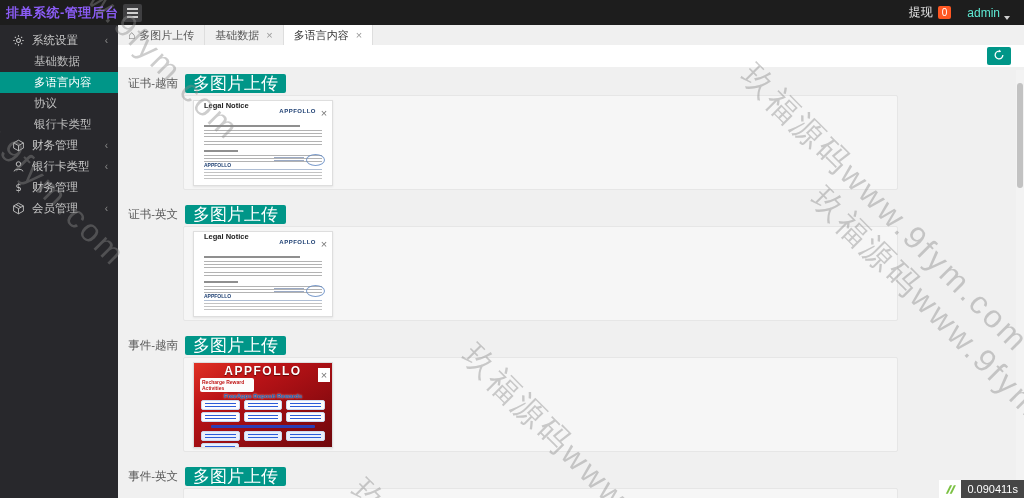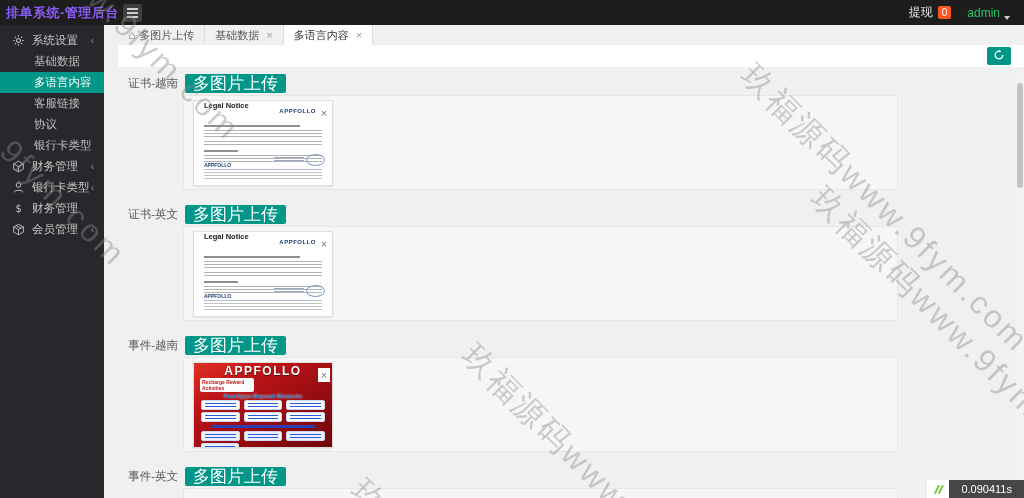--- a/index.html
+++ b/index.html
@@ -10,25 +10,25 @@
   }
 
   
   .topbar { position:absolute; left:0; top:0; width:1024px; height:25px; background:#1d1d1d; display:flex; align-items:center; z-index:5; }
   .brand { width:118px; padding-left:6px; color:#8b5cf6; font-size:13px; font-weight:bold; letter-spacing:0.5px; white-space:nowrap; }
   .hamburger { margin-left:5px; width:19px; height:18px; background:#3f3f41; border-radius:2px; display:flex; flex-direction:column; justify-content:center; align-items:center; gap:2px; cursor:pointer; }
   .hamburger i { display:block; width:11px; height:2px; background:#cfcfcf; }
   .topbar-spacer { flex:1; }
   .withdraw { color:#e6e6e6; font-size:12px; display:flex; align-items:center; }
   .withdraw-badge { background:#ff5722; color:#fff; font-size:10px; line-height:13px; padding:0 4px; border-radius:2px; margin-left:5px; }
-  .user { color:#22c55e; font-size:12px; margin:0 14px 0 16px; display:flex; align-items:flex-end; }
+  .user { color:#5eead4; font-size:12px; margin:0 14px 0 16px; display:flex; align-items:flex-end; }
   .caret { width:0; height:0; border-left:3.5px solid transparent; border-right:3.5px solid transparent; border-top:4px solid #cfcfcf; margin-left:4px; }
 
   
-  .sidebar { position:absolute; left:0; top:25px; width:104px; height:473px; background:#28282c; padding-top:5px; z-index:4; }
+  .sidebar { position:absolute; left:0; top:25px; width:118px; height:473px; background:#28282c; padding-top:5px; z-index:4; }
   .nav-item { height:21px; display:flex; align-items:center; padding-left:12px; color:#c6c6c6; font-size:11.5px; cursor:pointer; }
   .nav-item .nicon { width:13px; height:13px; margin-right:7px; flex:none; display:flex; align-items:center; justify-content:center; }
   .nav-item .chev { margin-left:auto; margin-right:10px; color:#8d8d8d; font-size:10px; }
   .nav-sub { height:21px; display:flex; align-items:center; padding-left:34px; color:#bfbfbf; font-size:11.5px; cursor:pointer; }
   .nav-sub.active { background:#009688; color:#fff; }
 
   
   .main { position:absolute; left:118px; top:25px; right:0; bottom:0; }
   .tabbar { height:20px; background:#f0f0f0; display:flex; }
   .tab { display:flex; align-items:center; padding:0 10px; font-size:11px; color:#555; border-right:1px solid #dedede; cursor:pointer; white-space:nowrap; }
@@ -86,21 +86,21 @@
   .wm1 { left:-27px; top:-157px; }
   .wm2 { left:-141px; top:-31px; }
   .wm3 { left:762px; top:55px; }
   .wm4 { left:832px; top:178px; }
   .wm5 { left:483px; top:335px; }
   .wm6 { left:372px; top:470px; }
 
   
   .tp-badge { position:absolute; right:0; bottom:0; height:18px; display:flex; z-index:60; cursor:pointer; }
   .tp-logo { width:22px; height:18px; background:#fff; display:flex; align-items:center; justify-content:center; }
-  .tp-time { height:18px; background:rgba(45,45,45,.88); color:#fff; font-size:11px; line-height:18px; padding:0 12px; }
+  .tp-time { height:18px; background:rgba(45,45,45,.88); color:#fff; font-size:11px; line-height:18px; padding:0 6px; }
 </style>
 </head>
 <body>
 
 <div class="topbar">
   <div class="brand">排单系统-管理后台</div>
   <div class="hamburger">
     <span>
         <i></i>
       </span>
@@ -126,23 +126,20 @@
         </svg>
     </span>
     <span>系统设置</span>
     <span class="chev">‹</span>
   </div>
   <div class="nav-sub">
     <span>基础数据</span>
   </div>
   <div class="nav-sub active">
     <span>多语言内容</span>
-  </div>
-  <div class="nav-sub">
-    <span>客服链接</span>
   </div>
   <div class="nav-sub">
     <span>协议</span>
   </div>
   <div class="nav-sub">
     <span>银行卡类型</span>
   </div>
   <div class="nav-item">
     <span class="nicon">
       <svg width="13" height="13" viewBox="0 0 16 16">

